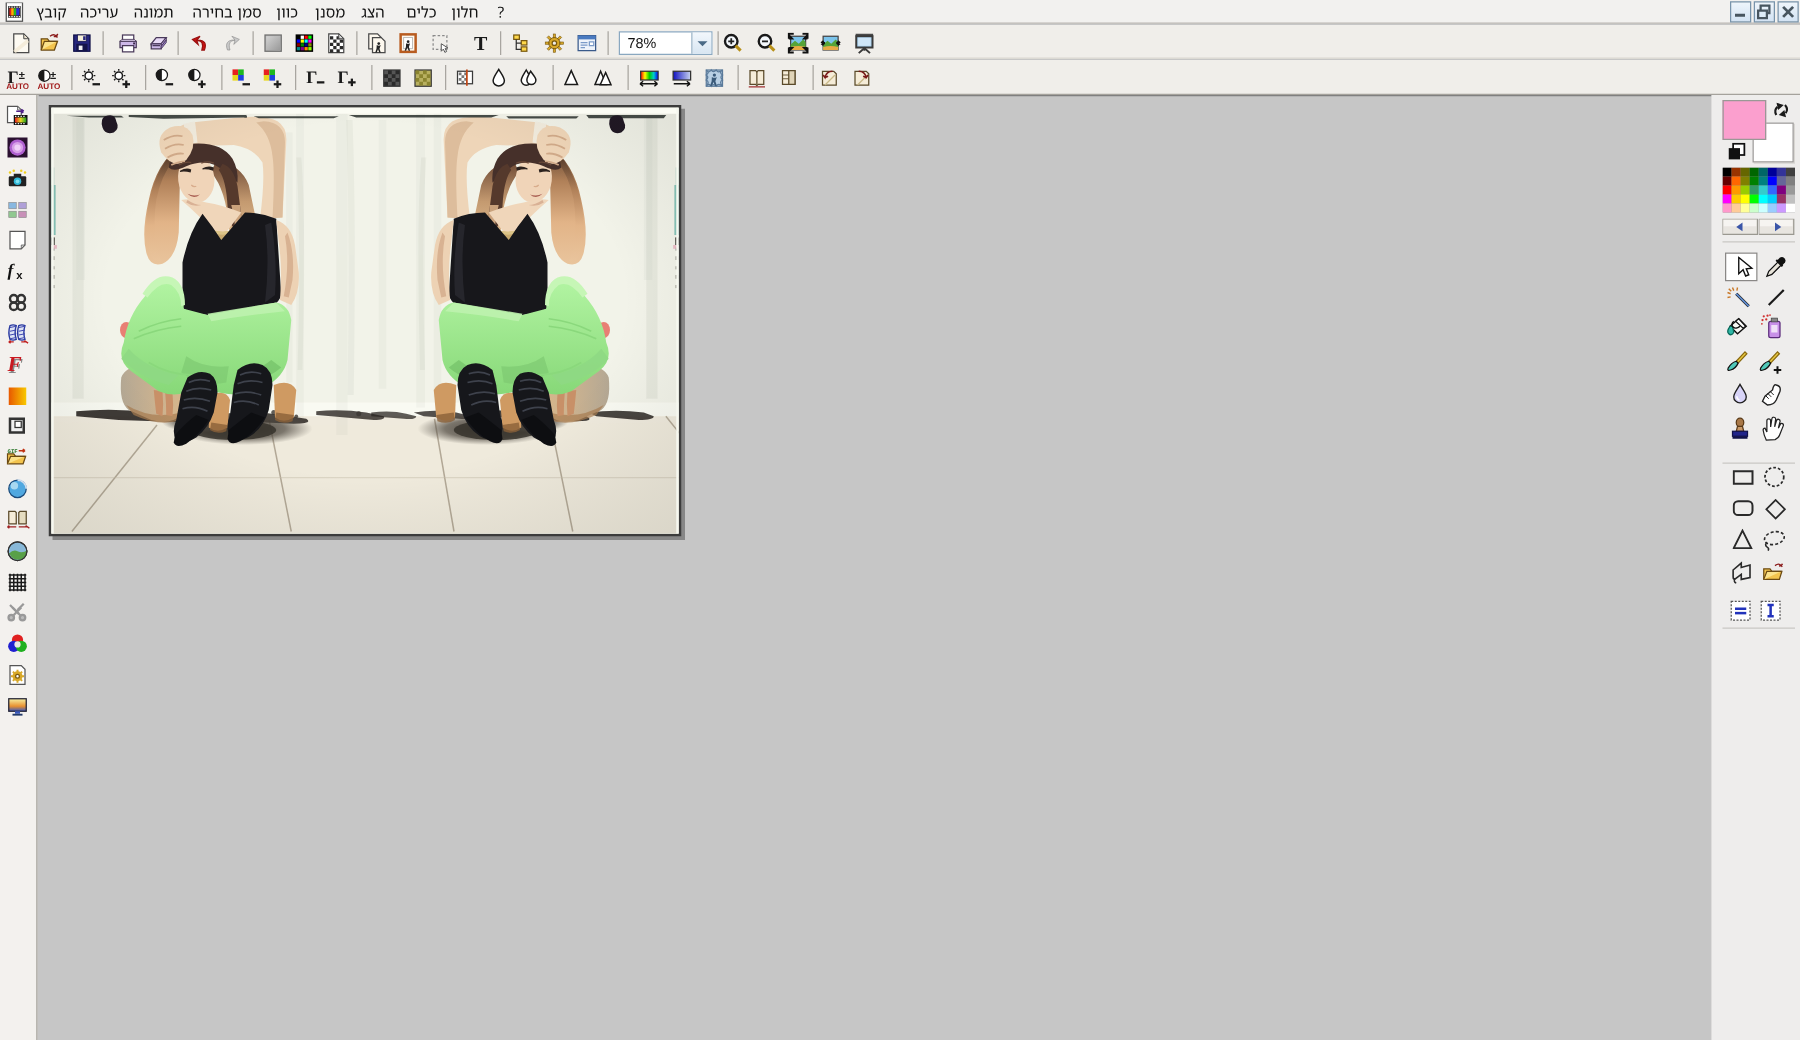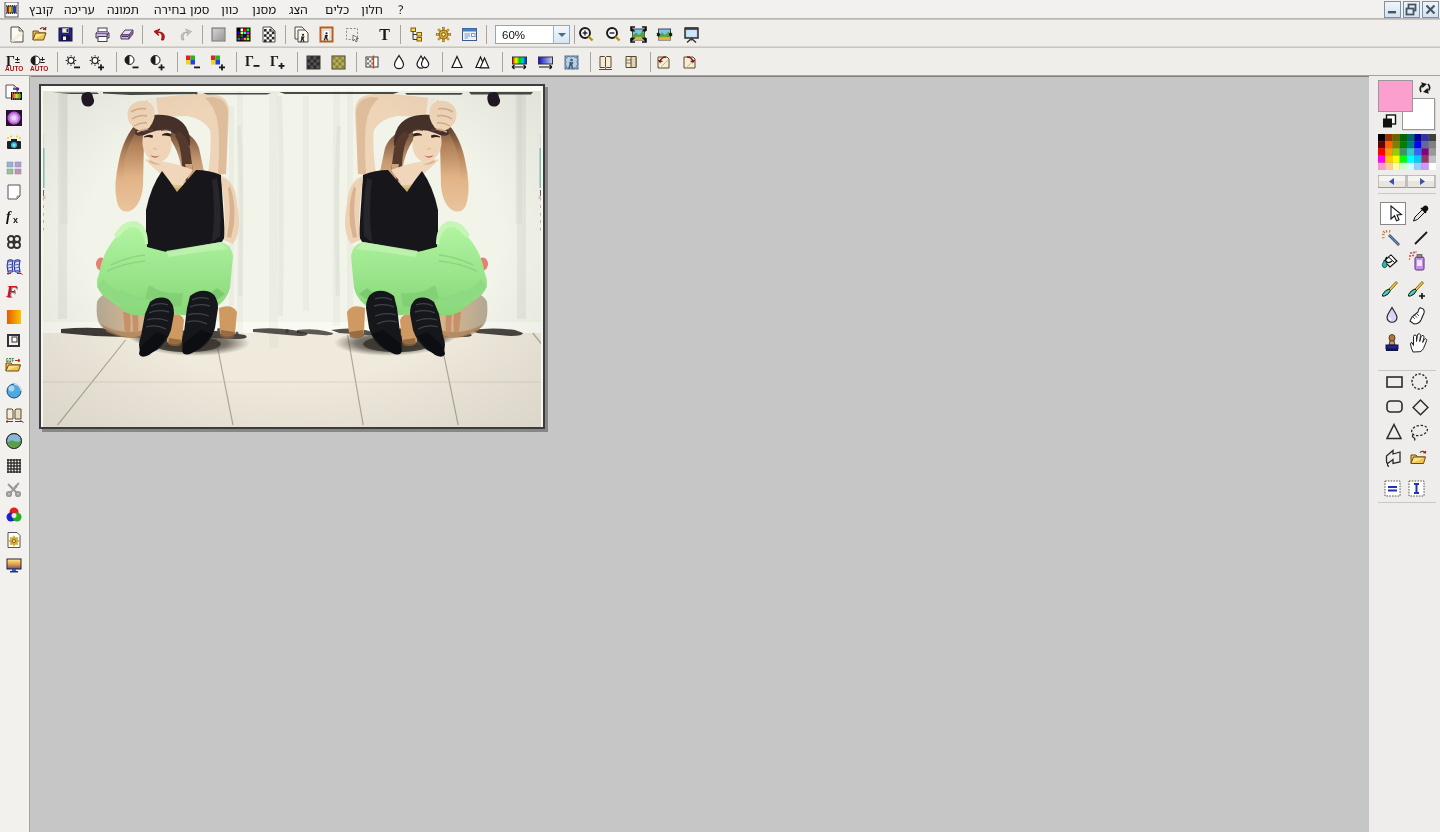--- a/index.html
+++ b/index.html
@@ -259,21 +259,21 @@
     <rect x="1.5" y="2.5" width="14" height="12" fill="#eef3fa" stroke="#3a5a8a"></rect>
     <rect x="1.5" y="2.5" width="14" height="3" fill="#4a7ac0"></rect>
     <g stroke="#7a9ac8" stroke-width="1">
       <line x1="3.5" y1="8" x2="9" y2="8"></line>
       <line x1="3.5" y1="10" x2="9" y2="10"></line>
       <line x1="3.5" y1="12" x2="7" y2="12"></line>
     </g>
     <rect x="10.5" y="7.5" width="3.5" height="3" fill="#fff" stroke="#7a9ac8"></rect>
   </svg>
 <div class="combo">
-    <span class="txt">60%</span>
+    <span class="txt">78%</span>
     <span class="btn"></span>
   </div>
 <svg class="ico" style="left:578px" width="18" height="18">
     <circle cx="7" cy="7" r="5" fill="#f4f8fc" stroke="#1a1a1a" stroke-width="1.9"></circle>
     <line x1="10.5" y1="10.5" x2="14.5" y2="14.5" stroke="#b89018" stroke-width="2.4"></line>
     <line x1="4.6" y1="7" x2="9.4" y2="7" stroke="#222" stroke-width="1.4"></line>
     <line x1="7" y1="4.6" x2="7" y2="9.4" stroke="#222" stroke-width="1.4"></line>
   </svg>
 <svg class="ico" style="left:605px" width="18" height="18">
     <circle cx="7" cy="7" r="5" fill="#f4f8fc" stroke="#1a1a1a" stroke-width="1.9"></circle>

